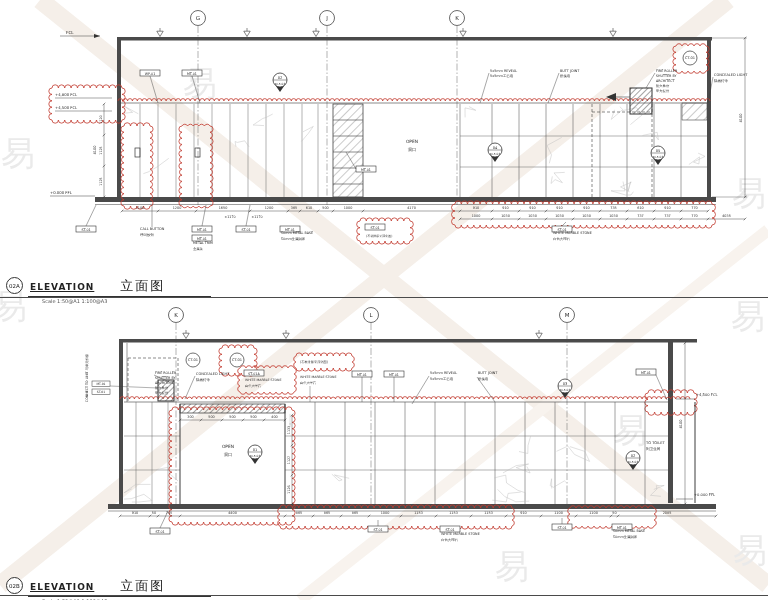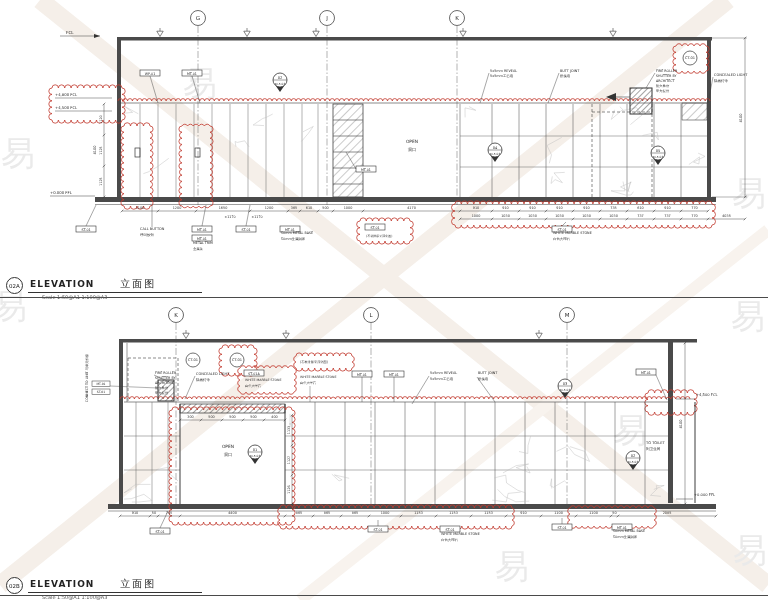--- a/index.html
+++ b/index.html
@@ -4,22 +4,22 @@
 <style>
   html,body{margin:0;padding:0;background:#ffffff;}
   .sheet{position:relative;width:768px;height:600px;background:#fff;overflow:hidden;
          font-family:"DejaVu Sans","Liberation Sans",sans-serif;}
   svg{position:absolute;left:0;top:0;}
   .titleblock{position:absolute;left:6px;display:flex;align-items:flex-start;gap:5px;z-index:5;}
   .tbtag{width:15px;height:15px;border:1.2px solid #333;border-radius:50%;font-size:5.5px;
          display:flex;align-items:center;justify-content:center;color:#222;background:#fff;flex:0 0 auto;}
   .tbmain{display:flex;flex-direction:column;}
   .tbrow{display:flex;gap:26px;border-bottom:1.5px solid #333;padding:0 46px 1px 2px;align-items:baseline;}
-  .tbtitle{font-size:9px;font-weight:bold;letter-spacing:1px;color:#222;}
-  .tbcn{font-size:10px;color:#222;letter-spacing:2px;}
+  .tbtitle{font-size:9px;font-weight:bold;letter-spacing:1px;color:#222;text-decoration:underline;}
+  .tbcn{font-size:13px;color:#222;letter-spacing:2px;}
   .tbscale{font-size:5px;color:#555;padding:1px 0 0 14px;}
   .sheetrule{position:absolute;left:0;width:768px;height:0;border-top:1px solid #4a4a4a;z-index:4;}
 </style>
 </head>
 <body>
 
 <div class="sheet">
   <svg id="dwg" width="768" height="600" viewBox="0 0 768 600">
     <defs>
       <pattern id="h45" width="4" height="4" patternUnits="userSpaceOnUse" patternTransform="rotate(45)">

